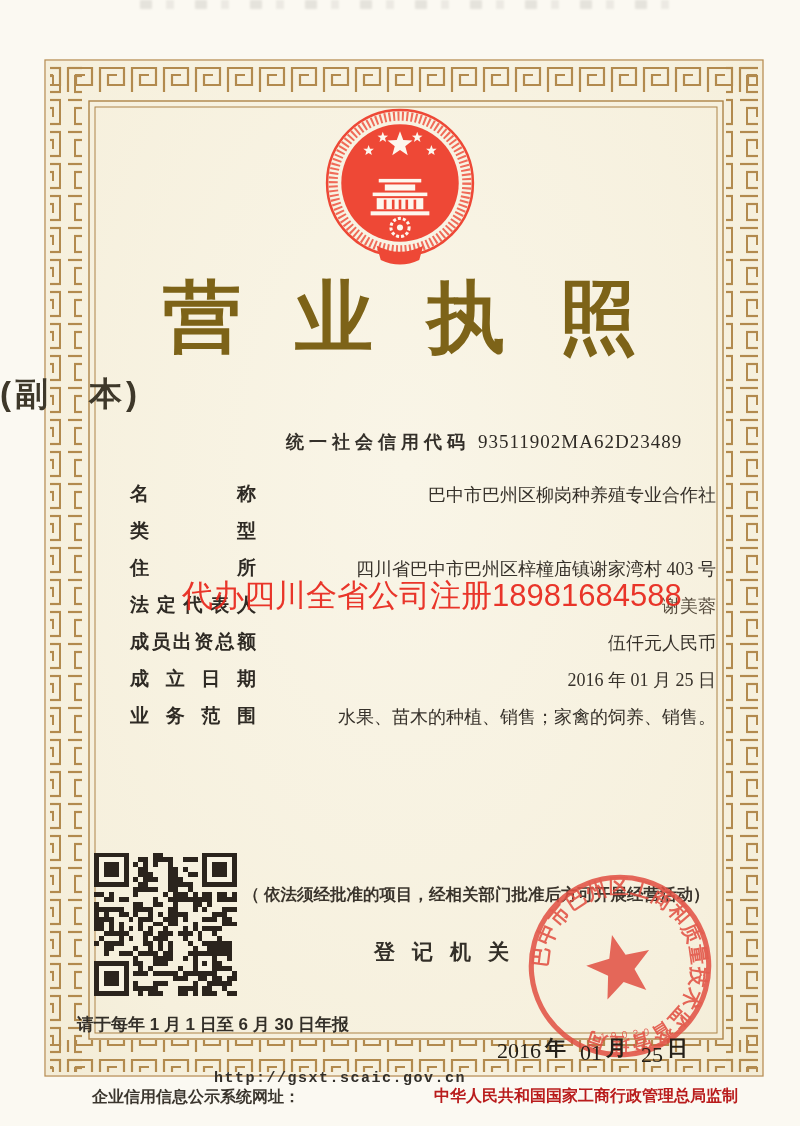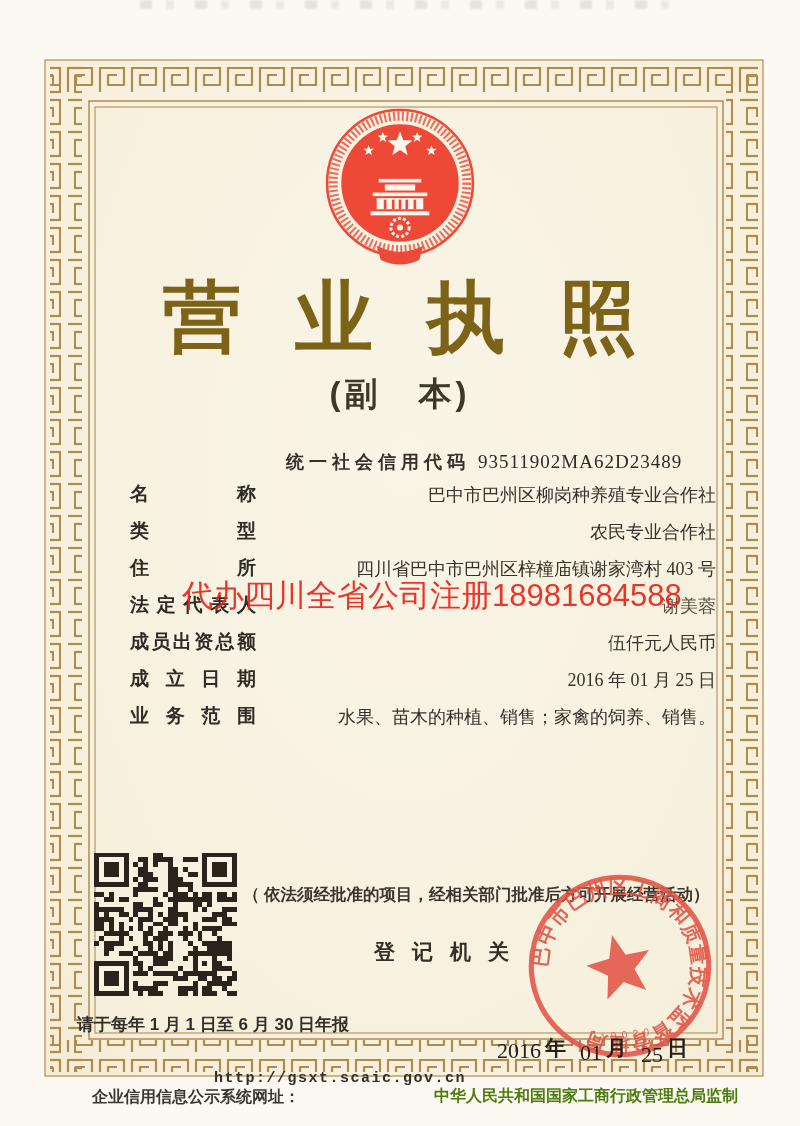--- a/index.html
+++ b/index.html
@@ -13,23 +13,23 @@
   
   .paper{left:46px;top:61px;width:717px;height:1014px;background:#f8f3e3;
          background:radial-gradient(ellipse at 50% 40%, #f9f5e7 0%, #f6f0dd 78%, #f3ecd6 100%);}
   .frame-svg{left:0;top:0;z-index:2;pointer-events:none;}
   .content{z-index:3;}
   .scan-artifact{left:140px;top:0;width:530px;height:9px;opacity:.35;filter:blur(1px);
     background:repeating-linear-gradient(90deg, rgba(130,125,118,.5) 0 12px, transparent 12px 26px, rgba(130,125,118,.35) 26px 34px, transparent 34px 55px);}
   .emblem{left:312px;top:106px;width:176px;height:162px;}
   .title{left:0;right:0;top:266px;text-align:center;font-size:78px;font-weight:700;
          color:#7d6318;letter-spacing:54px;text-indent:54px;white-space:nowrap;}
-  .subtitle{left:0;right:0;top:372px;text-align:center;font-size:33px;font-weight:600;
+  .subtitle{left:0;right:0;top:372px;font-size:33px;font-weight:600;
             color:#3e382a;letter-spacing:4px;}
-  .credit-line{left:286px;top:450px;white-space:nowrap;}
+  .credit-line{left:286px;top:430px;white-space:nowrap;}
   .credit-label{font-size:18px;font-weight:700;color:#34302a;letter-spacing:5px;}
   .credit-value{font-size:19px;color:#2e2a25;font-family:"Liberation Serif","DejaVu Serif",serif;
                 letter-spacing:1px;margin-left:8px;}
   .row{position:absolute;left:130px;width:586px;height:28px;}
   .flabel{position:absolute;left:0;top:0;width:126px;font-size:19px;font-weight:700;color:#2e2a24;
           text-align:justify;text-align-last:justify;line-height:26px;}
   .fvalue{position:absolute;left:134px;top:1px;right:0;font-size:18px;color:#36312a;
           font-family:"Liberation Serif","DejaVu Serif",serif;white-space:nowrap;line-height:26px;text-align:right;}
   .obscured{color:#544a3c;}
   .watermark{left:182px;top:575px;font-size:31px;font-weight:400;color:#e8271c;
@@ -40,21 +40,21 @@
   .seal{left:522px;top:868px;width:196px;height:196px;z-index:4;opacity:.9;transform:rotate(-6deg);}
   .date-line{left:497px;top:1003px;z-index:6;white-space:nowrap;color:#242019;}
   .date-line .num{font-family:"Liberation Serif","DejaVu Serif",serif;font-size:22px;display:inline-block;}
   .date-line .unit{font-size:21px;font-weight:700;display:inline-block;margin:0 14px 0 4px;}
   .date-line .u-last{margin-right:0;}
   .dy1{transform:translateY(3px);margin-top:32px;} .dy2{transform:translateY(5px);} .dy3{transform:translateY(7px);}
   .annual{left:77px;top:1013px;font-size:17px;font-weight:700;color:#332f28;white-space:nowrap;}
   .url{left:214px;top:1070px;font-family:"Liberation Mono","DejaVu Sans Mono",monospace;
        font-size:15px;font-weight:700;letter-spacing:1.5px;color:#33302b;}
   .footer-left{left:44px;top:1087px;font-size:16px;font-weight:600;color:#3b362e;margin-left:48px;}
-  .footer-right{right:62px;top:1086px;font-size:16px;font-weight:700;color:#4d7c0f;}
+  .footer-right{right:62px;top:1086px;font-size:16px;font-weight:700;color:#b91c1c;}
 </style>
 </head>
 <body>
 
 <div class="abs scan-artifact"></div>
 
 <div class="abs paper"></div>
 
 <svg class="abs frame-svg" width="800" height="1126" viewBox="0 0 800 1126">
   <defs>
@@ -112,21 +112,20 @@
 <div class="abs content credit-line">
   <span class="credit-label">统一社会信用代码</span><span class="credit-value">93511902MA62D23489</span>
 </div>
 
 <div class="row content" style="top:481px">
   <div class="flabel">名称</div>
   <div class="fvalue">巴中市巴州区柳岗种养殖专业合作社</div>
 </div>
 <div class="row content" style="top:518px">
   <div class="flabel">类型</div>
-  <div class="fvalue">农民专业合作社</div>
 </div>
 <div class="row content" style="top:555px">
   <div class="flabel">住所</div>
   <div class="fvalue">四川省巴中市巴州区梓橦庙镇谢家湾村 403 号</div>
 </div>
 <div class="row content" style="top:592px">
   <div class="flabel">法定代表人</div>
   <div class="fvalue obscured">谢美蓉</div>
 </div>
 <div class="row content" style="top:629px">

